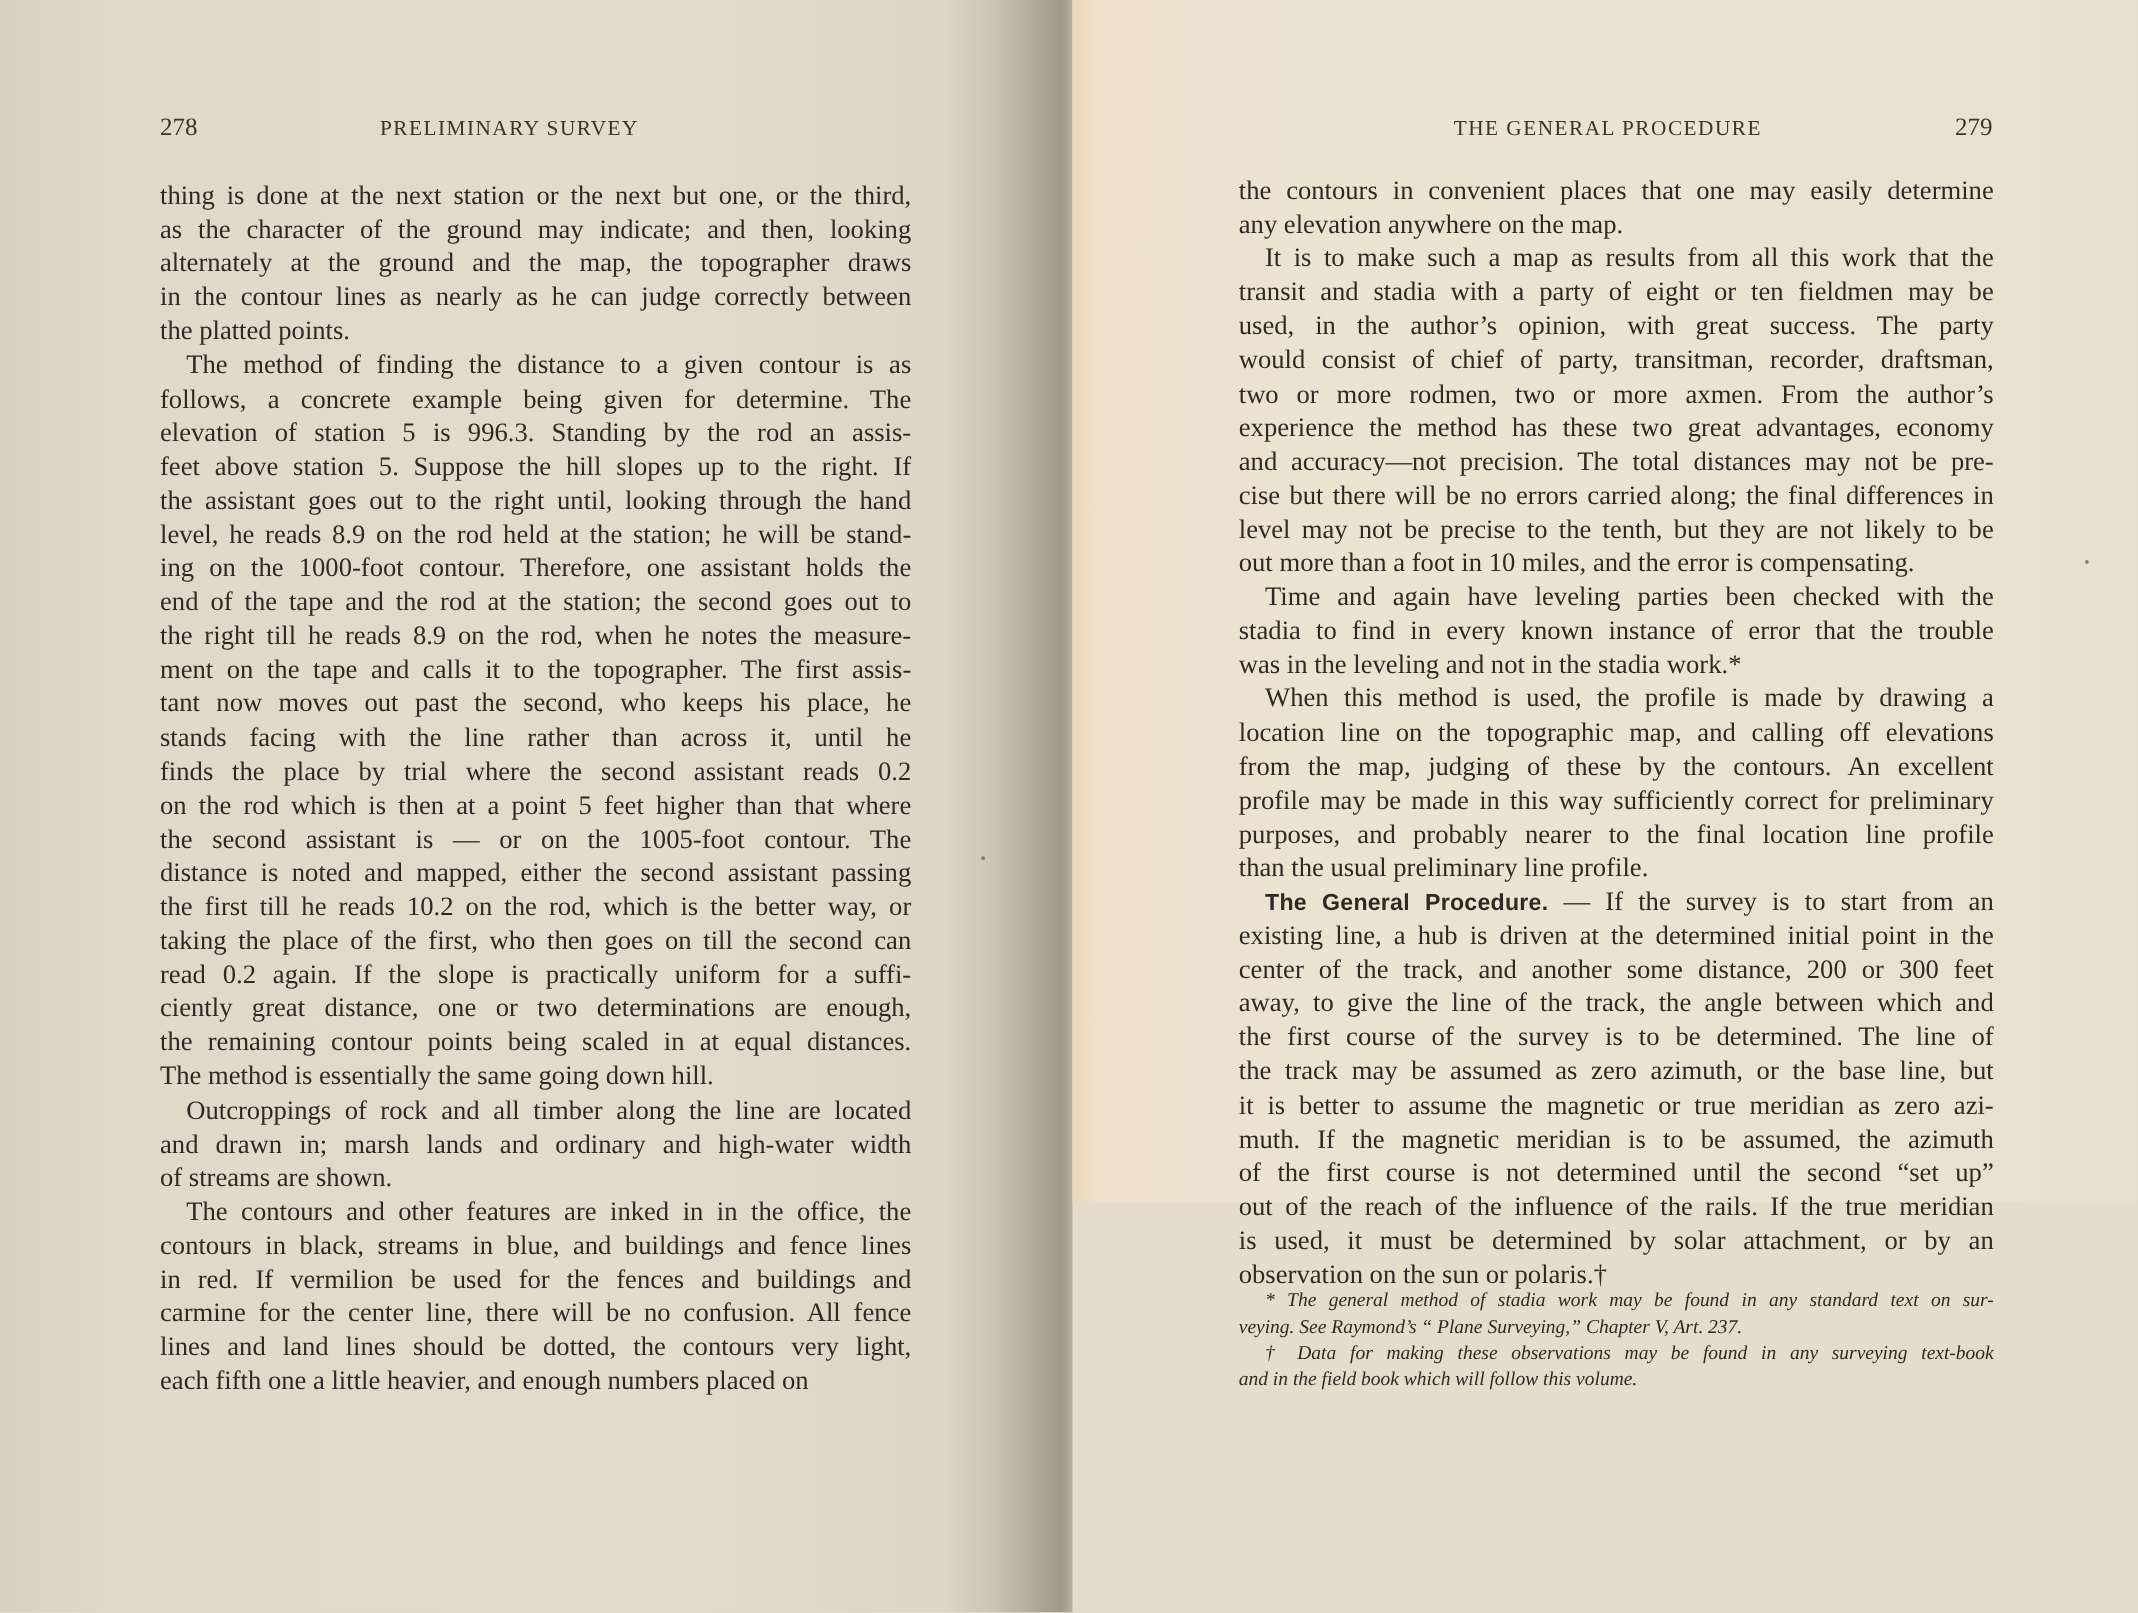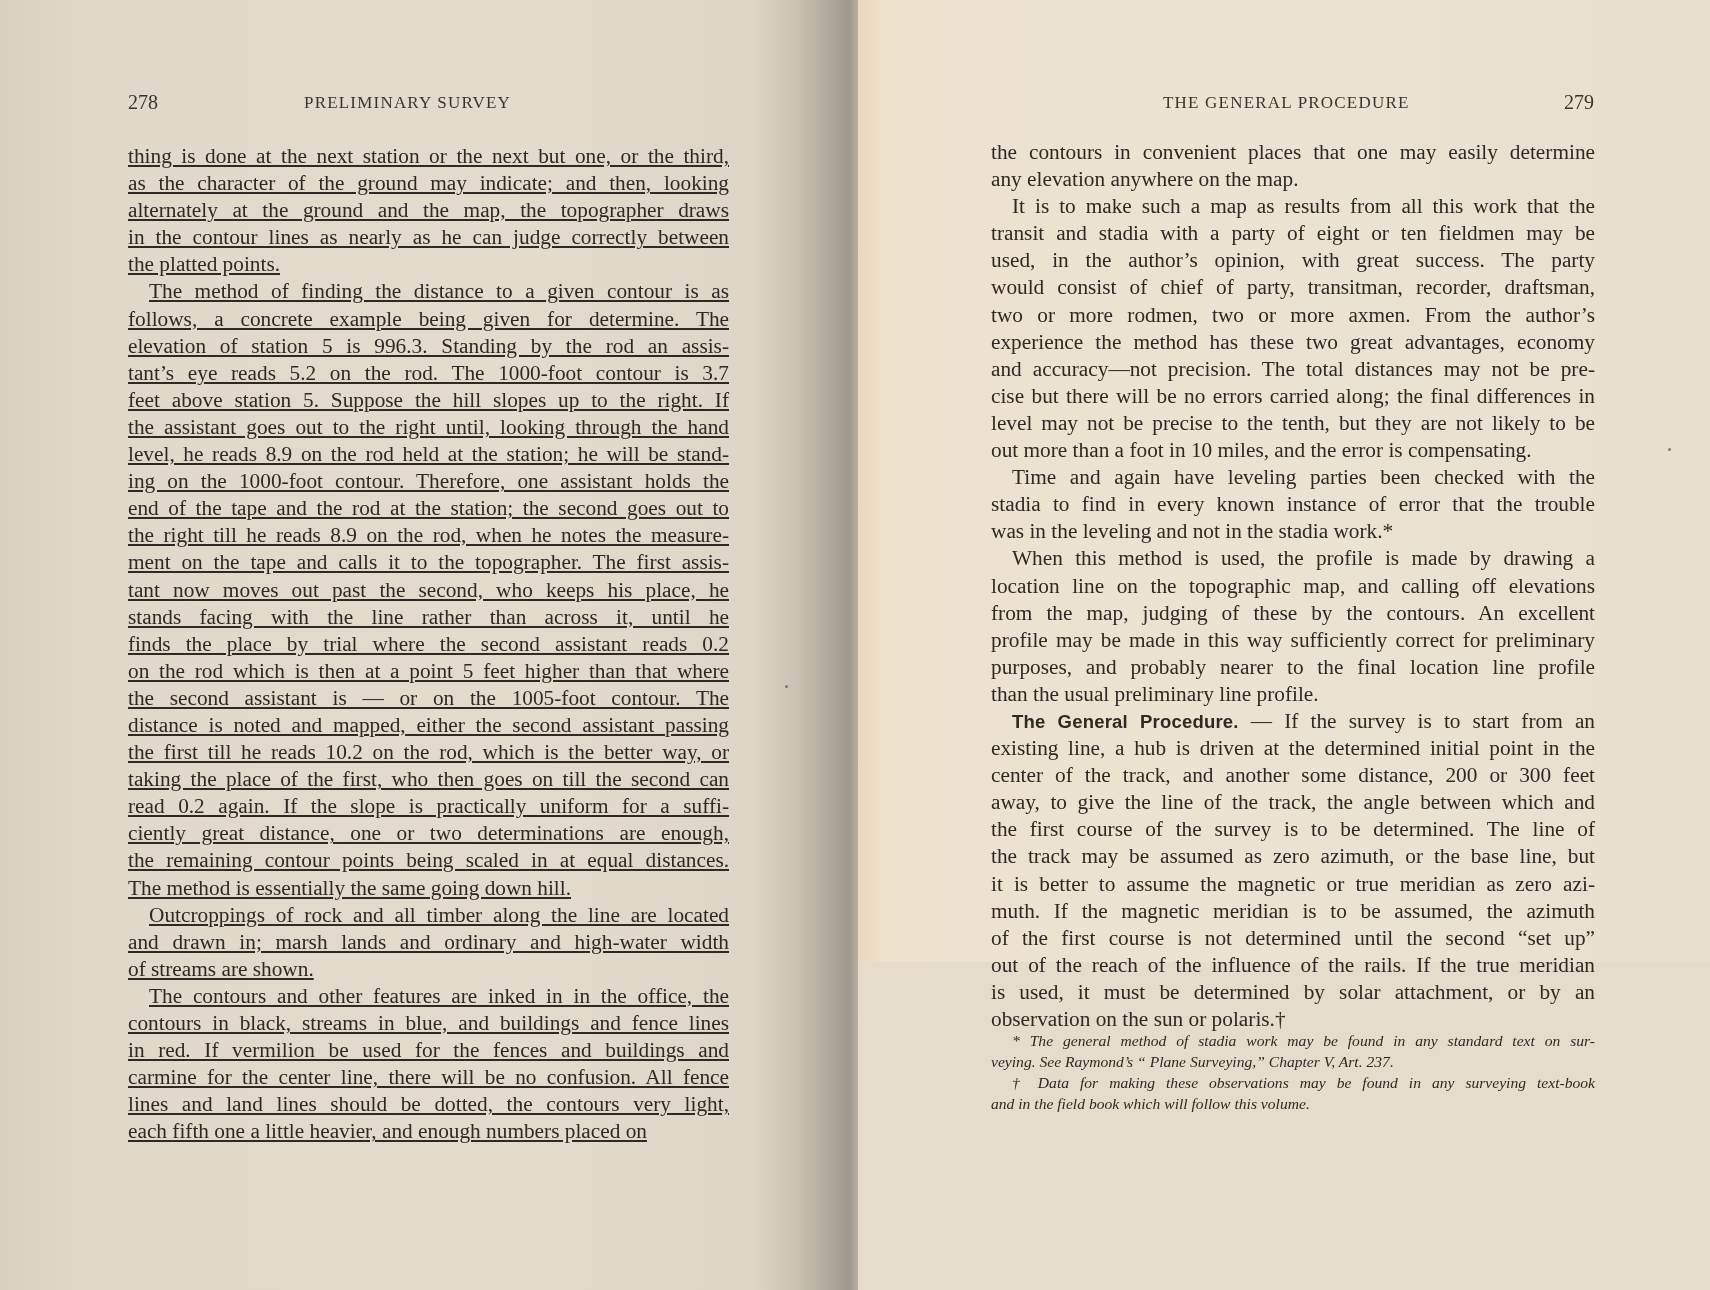--- a/index.html
+++ b/index.html
@@ -35,33 +35,32 @@
   .footnotes .line { display:block; white-space:nowrap; text-align:justify; text-align-last:justify; }
   .footnotes .line.last { text-align-last:left; }
   .speck { position:absolute; width:3px; height:3px; background:#5a534a; border-radius:50%; opacity:.7; }
 </style>
 </head>
 <body>
 
 <div class="page-left">
   <div class="folio" style="left:128px;">278</div>
   <div class="running-head" style="left:304px;">PRELIMINARY SURVEY</div>
-  <div class="text-block" id="left-text" style="left:128px; top:143px; width:601px;text-decoration:underline;">
+  <div class="text-block" id="left-text" style="left:128px; top:143px; width:601px;">
       <p>
         <span class="line">thing is done at the next station or the next but one, or the third,</span>
         <span class="line">as the character of the ground may indicate; and then, looking</span>
         <span class="line">alternately at the ground and the map, the topographer draws</span>
         <span class="line">in the contour lines as nearly as he can judge correctly between</span>
         <span class="line last">the platted points.</span>
       </p>
       <p>
         <span class="line indent">The method of finding the distance to a given contour is as</span>
         <span class="line">follows, a concrete example being given for determine. The</span>
         <span class="line">elevation of station 5 is 996.3. Standing by the rod an assis-</span>
-        <span class="line">tant’s eye reads 5.2 on the rod. The 1000-foot contour is 3.7</span>
         <span class="line">feet above station 5. Suppose the hill slopes up to the right. If</span>
         <span class="line">the assistant goes out to the right until, looking through the hand</span>
         <span class="line">level, he reads 8.9 on the rod held at the station; he will be stand-</span>
         <span class="line">ing on the 1000-foot contour. Therefore, one assistant holds the</span>
         <span class="line">end of the tape and the rod at the station; the second goes out to</span>
         <span class="line">the right till he reads 8.9 on the rod, when he notes the measure-</span>
         <span class="line">ment on the tape and calls it to the topographer. The first assis-</span>
         <span class="line">tant now moves out past the second, who keeps his place, he</span>
         <span class="line">stands facing with the line rather than across it, until he</span>
         <span class="line">finds the place by trial where the second assistant reads 0.2</span>

